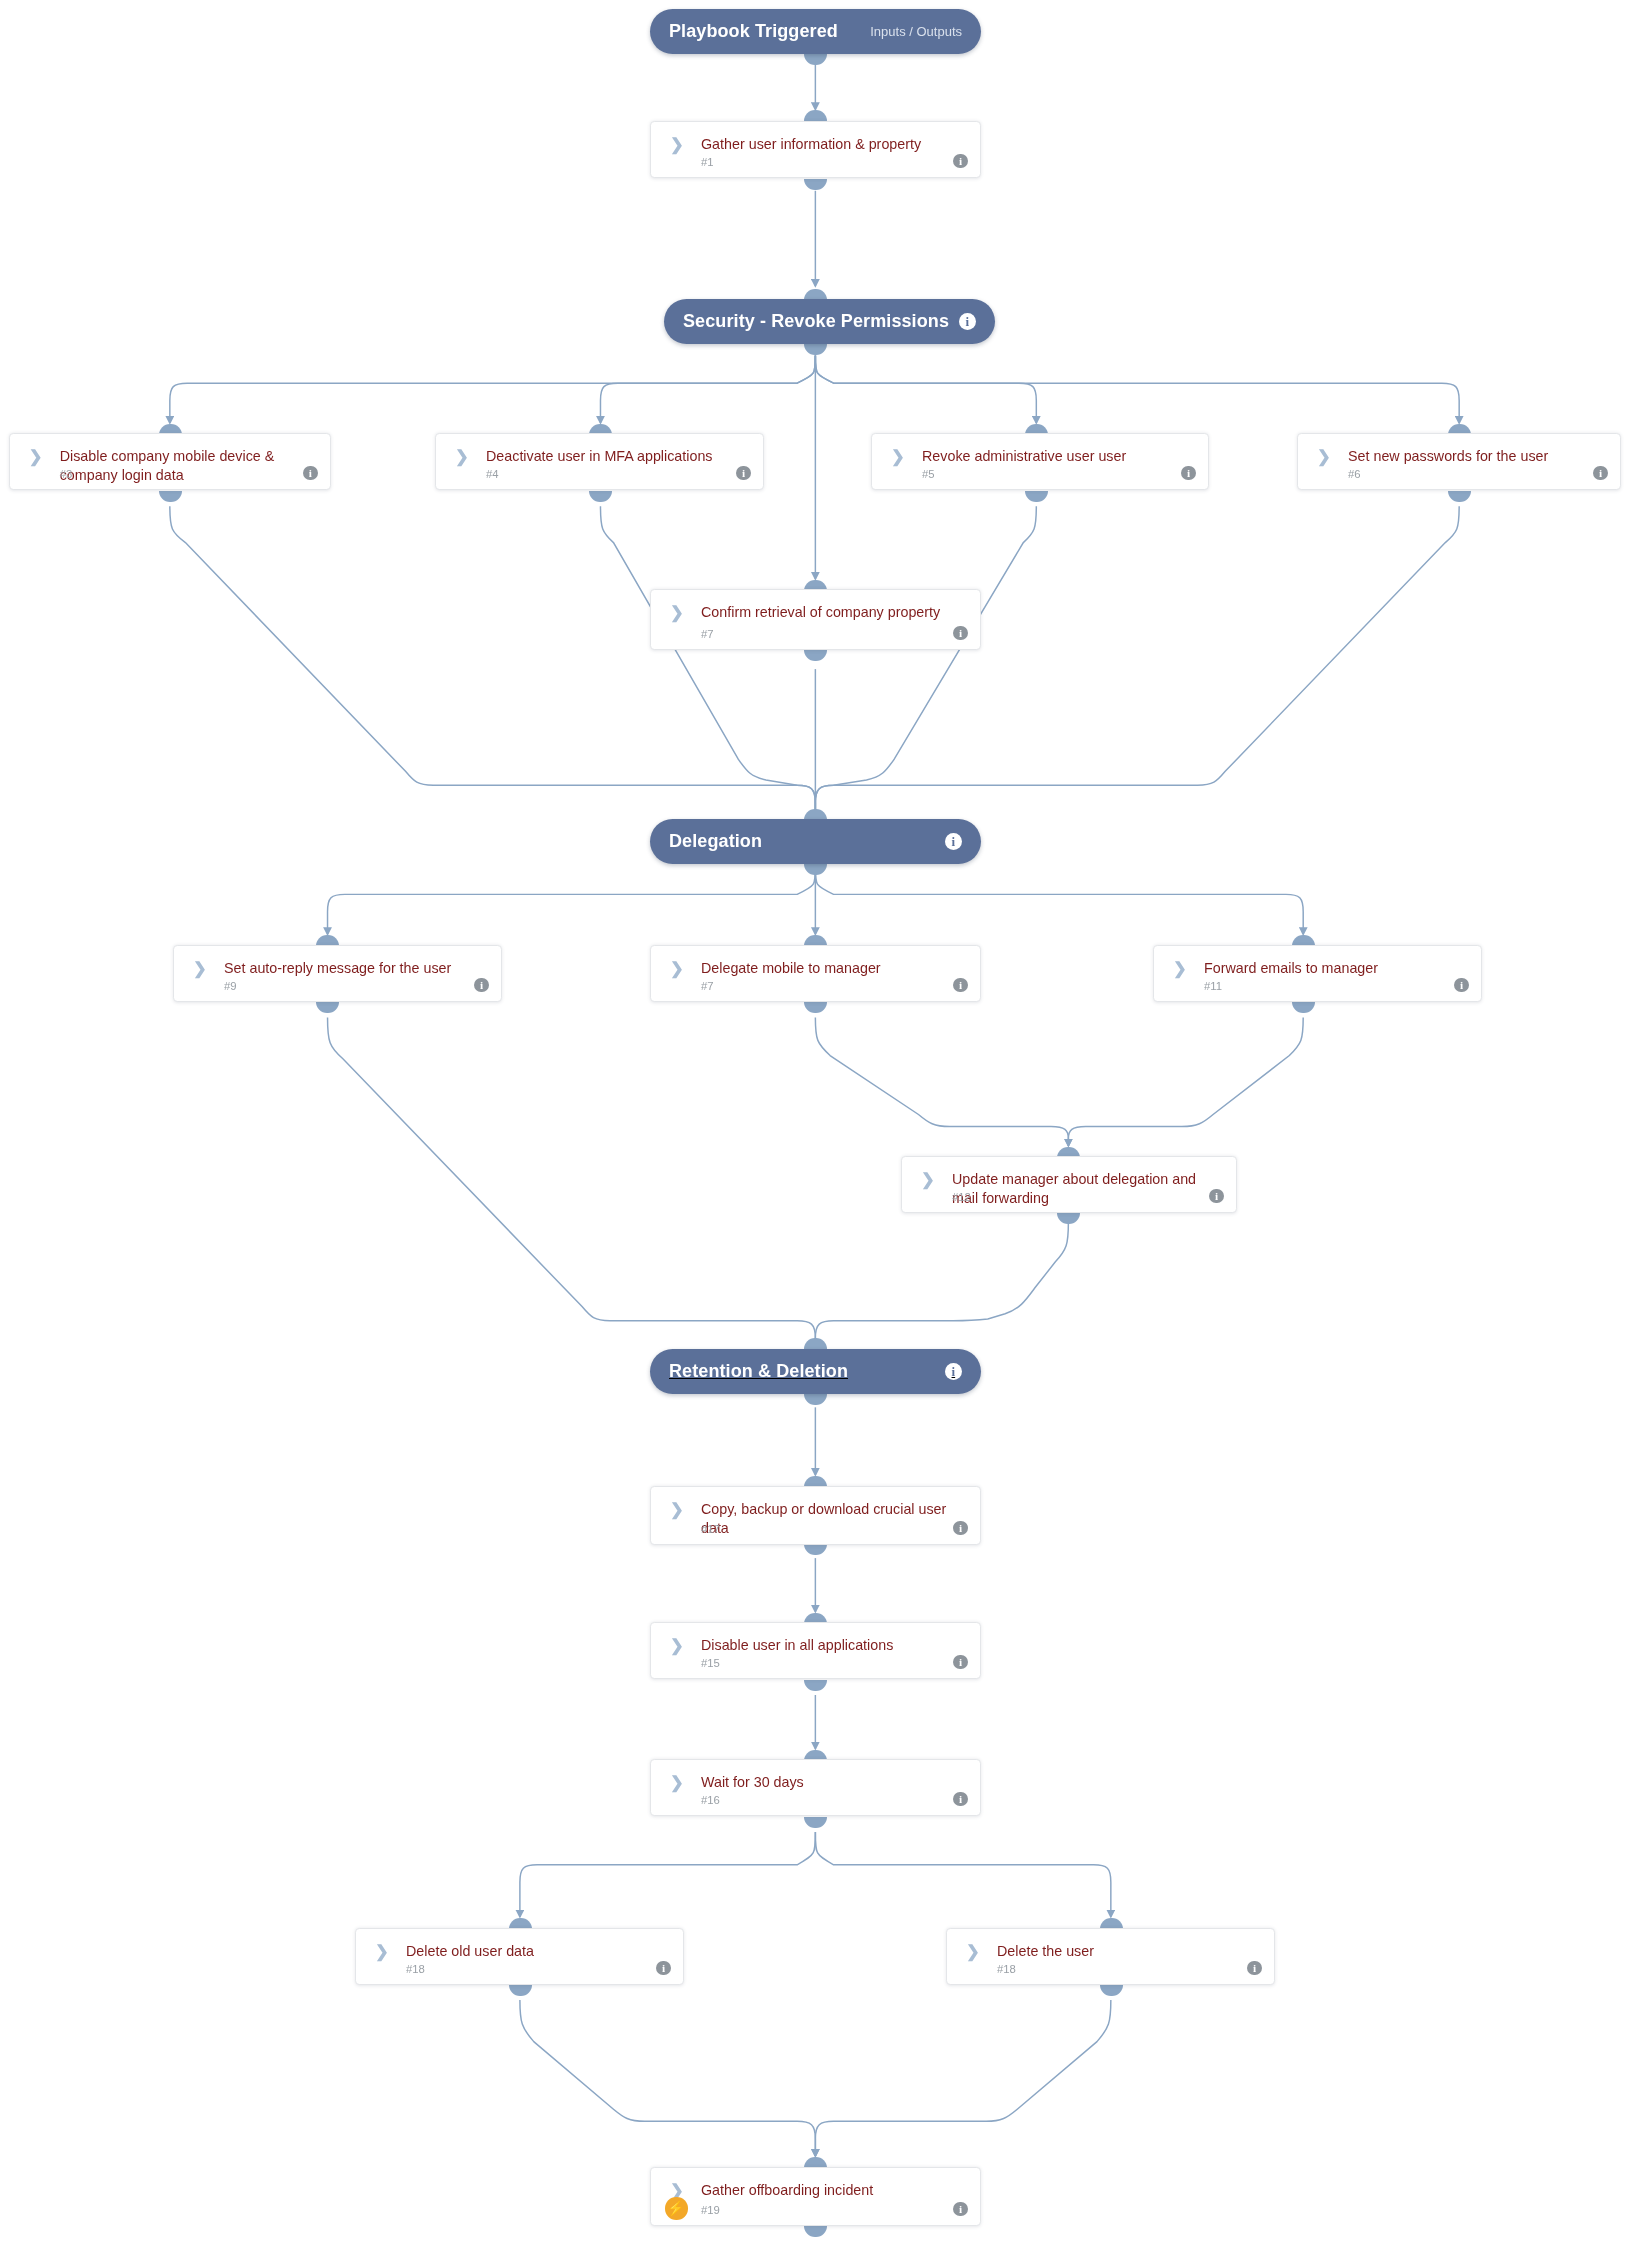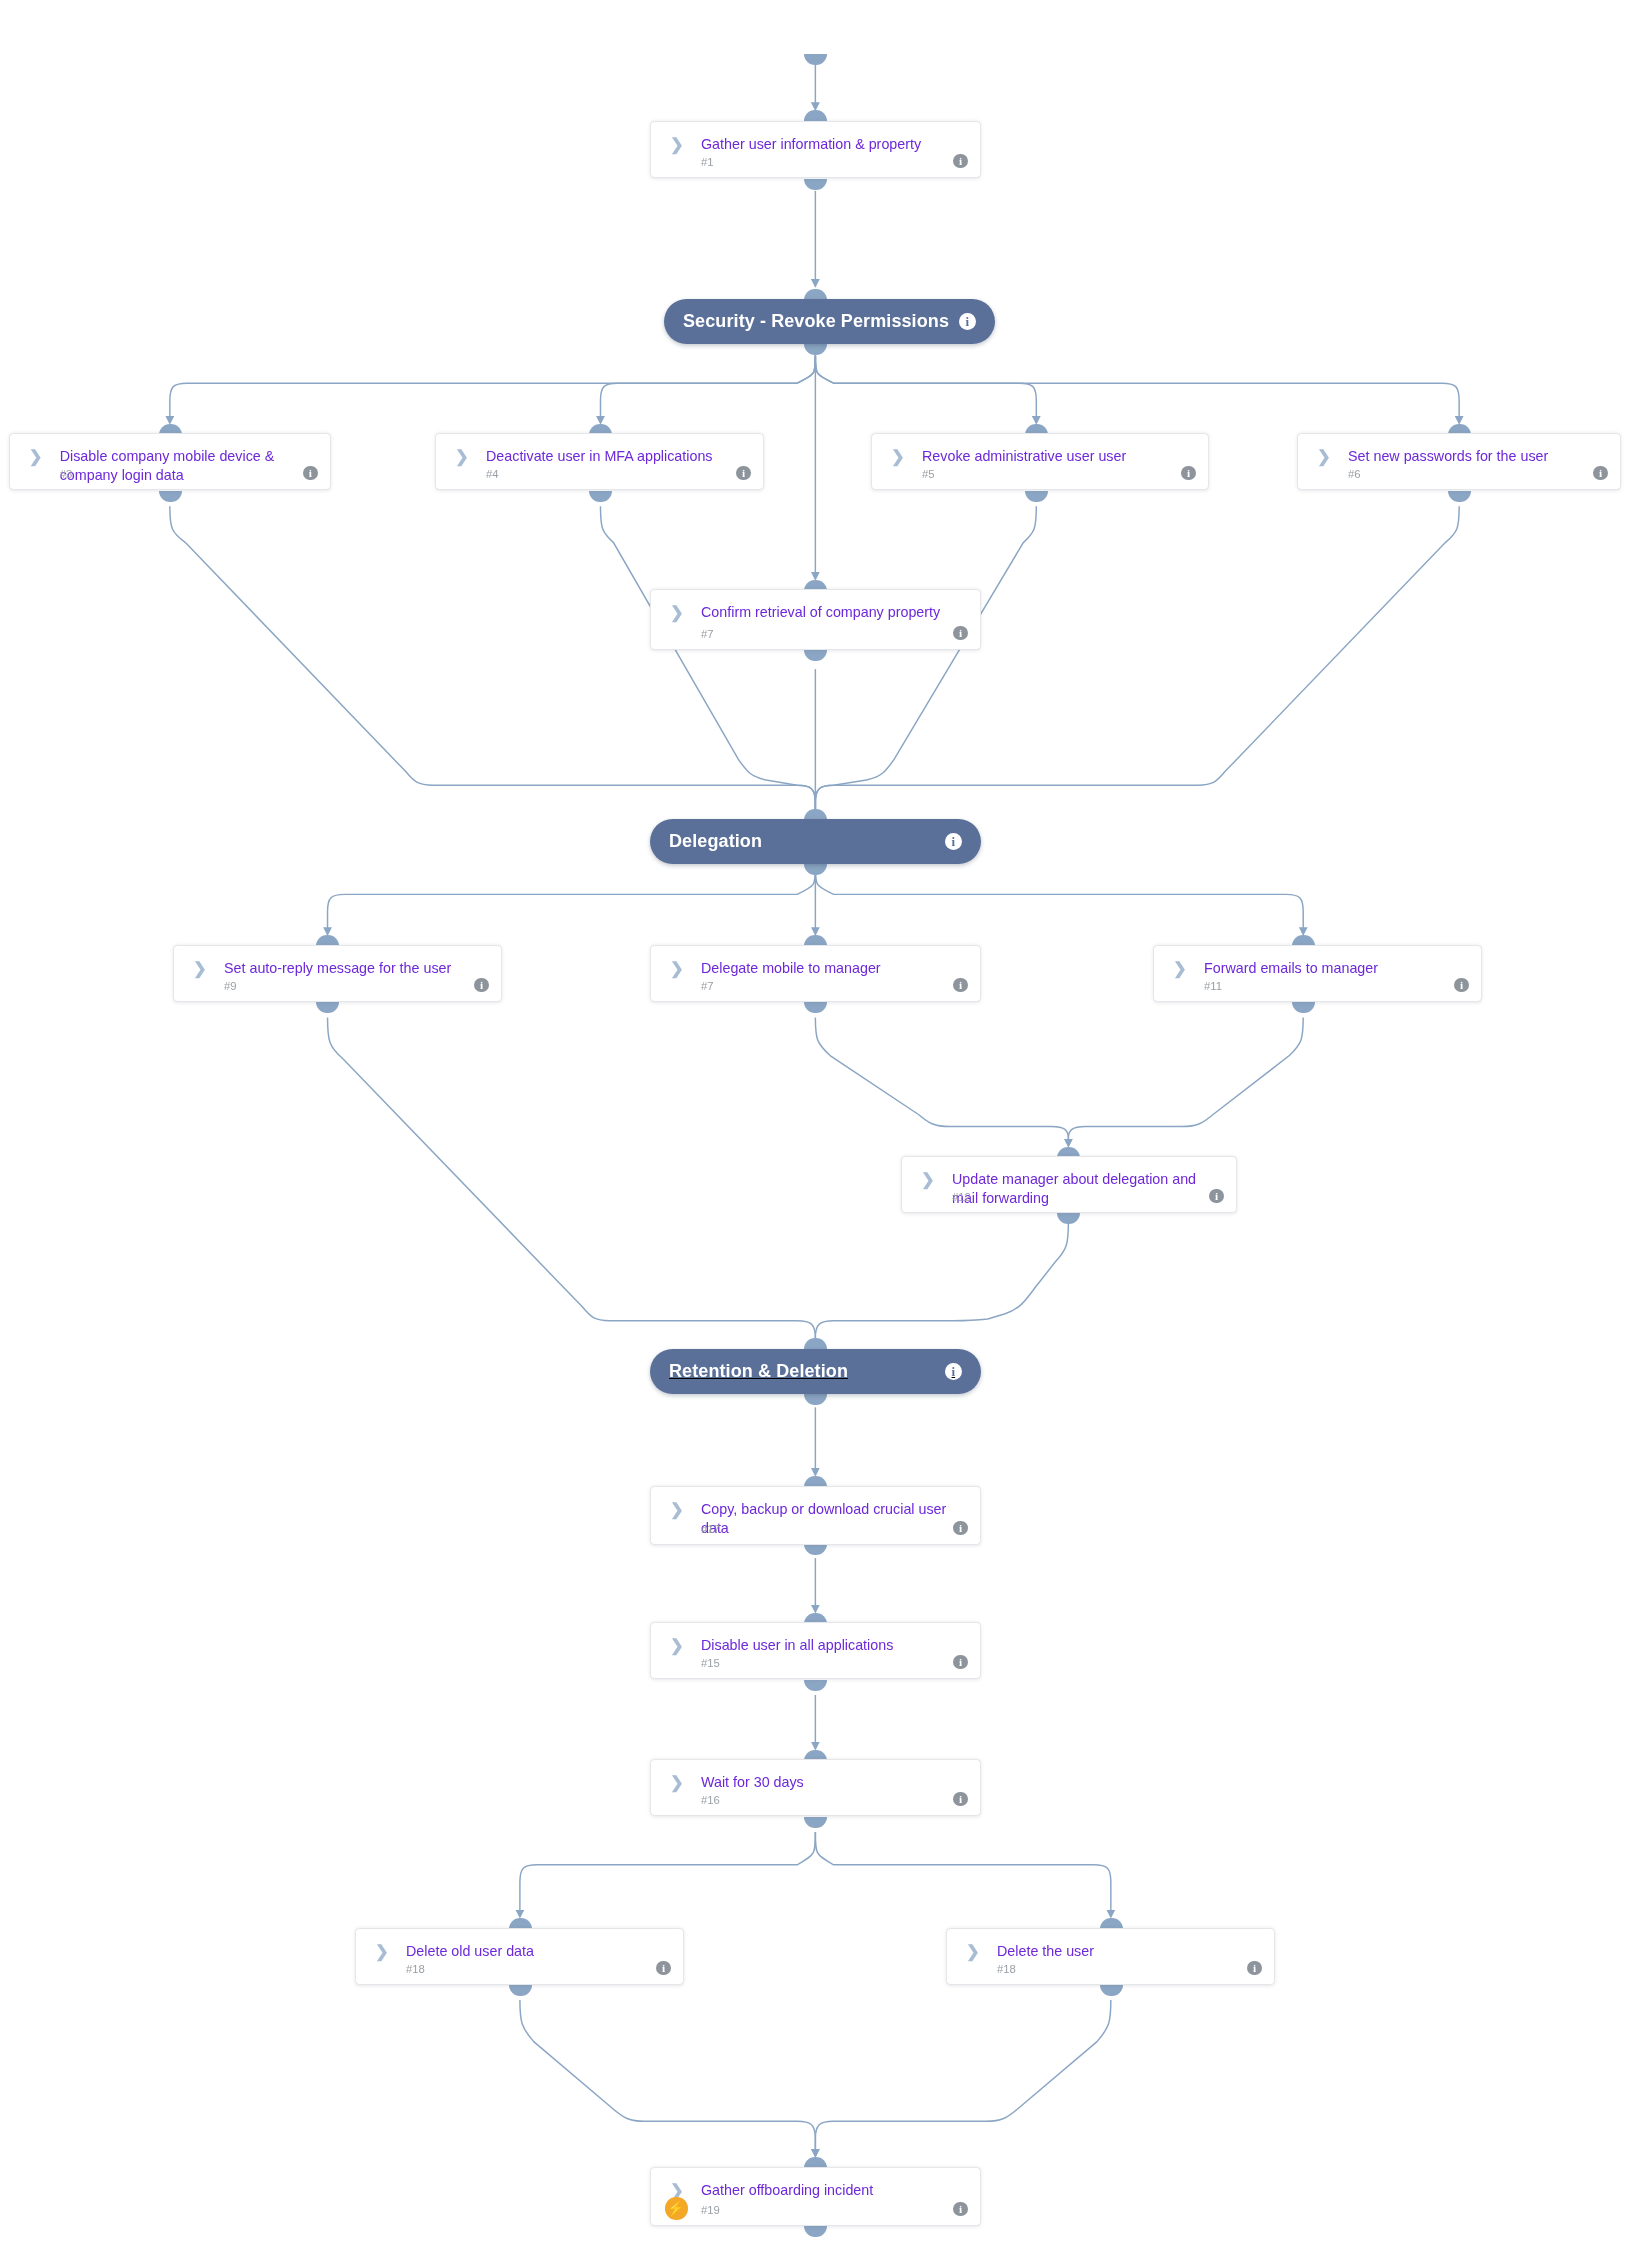--- a/index.html
+++ b/index.html
@@ -69,21 +69,21 @@
     box-shadow: 0 0.9px 3.5px rgba(60,70,90,0.13);
     z-index: 5;
   }
   .card-title {
     position: absolute;
     left: 50px;
     top: 13px;
     right: 20px;
     font-size: 14.3px;
     line-height: 1.30;
-    color: #6d28d9;
+    color: #7f1d1d;
   }
   .chev {
     position: absolute;
     left: 19px;
     top: 15.6px;
     width: 12px; height: 14px;
     color: #a8bdd4;
     font-size: 16.5px;
     line-height: 13px;
     font-weight: 700;
@@ -177,20 +177,25 @@
       <path d="M 941 1956 L 941 2018"></path>
 
       <path d="M 941 2114 C 941 2140 941 2140 920 2152 L 620 2152 C 604 2152 600 2156 600 2172 L 600 2212"></path>
       <path d="M 941 2114 C 941 2140 941 2140 962 2152 L 1262 2152 C 1278 2152 1282 2156 1282 2172 L 1282 2212"></path>
 
       <path d="M 600 2308 C 600 2334 602 2340 616 2356 L 708 2434 C 720 2444 726 2448 744 2448 L 920 2448 C 936 2448 941 2452 941 2468 L 941 2488"></path>
       <path d="M 1282 2308 C 1282 2334 1280 2340 1266 2356 L 1174 2434 C 1162 2444 1156 2448 1138 2448 L 962 2448 C 946 2448 941 2452 941 2468 L 941 2488"></path>
     </g>
   </svg>
 
+  <div class="pill" style="left:650px; top:8.7px; width:331px; height:45px;">
+    <span class="pill-title">Playbook Triggered</span>
+    <span class="pill-spacer"></span>
+    <span class="pill-sub">Inputs / Outputs</span>
+  </div>
   <div class="port port-out" style="left:804px; top:54px;"></div>
 
   <div class="port port-in" style="left:804px; top:110px;"></div>
   <div class="card" style="left:650px; top:121px; width:331px; height:57px;">
     <span class="chev">❯</span>
     <div class="card-title">Gather user information &amp; property</div>
     <span class="card-id">#1</span>
     <span class="info-g">i</span>
   </div>
   <div class="port port-out" style="left:804px; top:179px;"></div>

